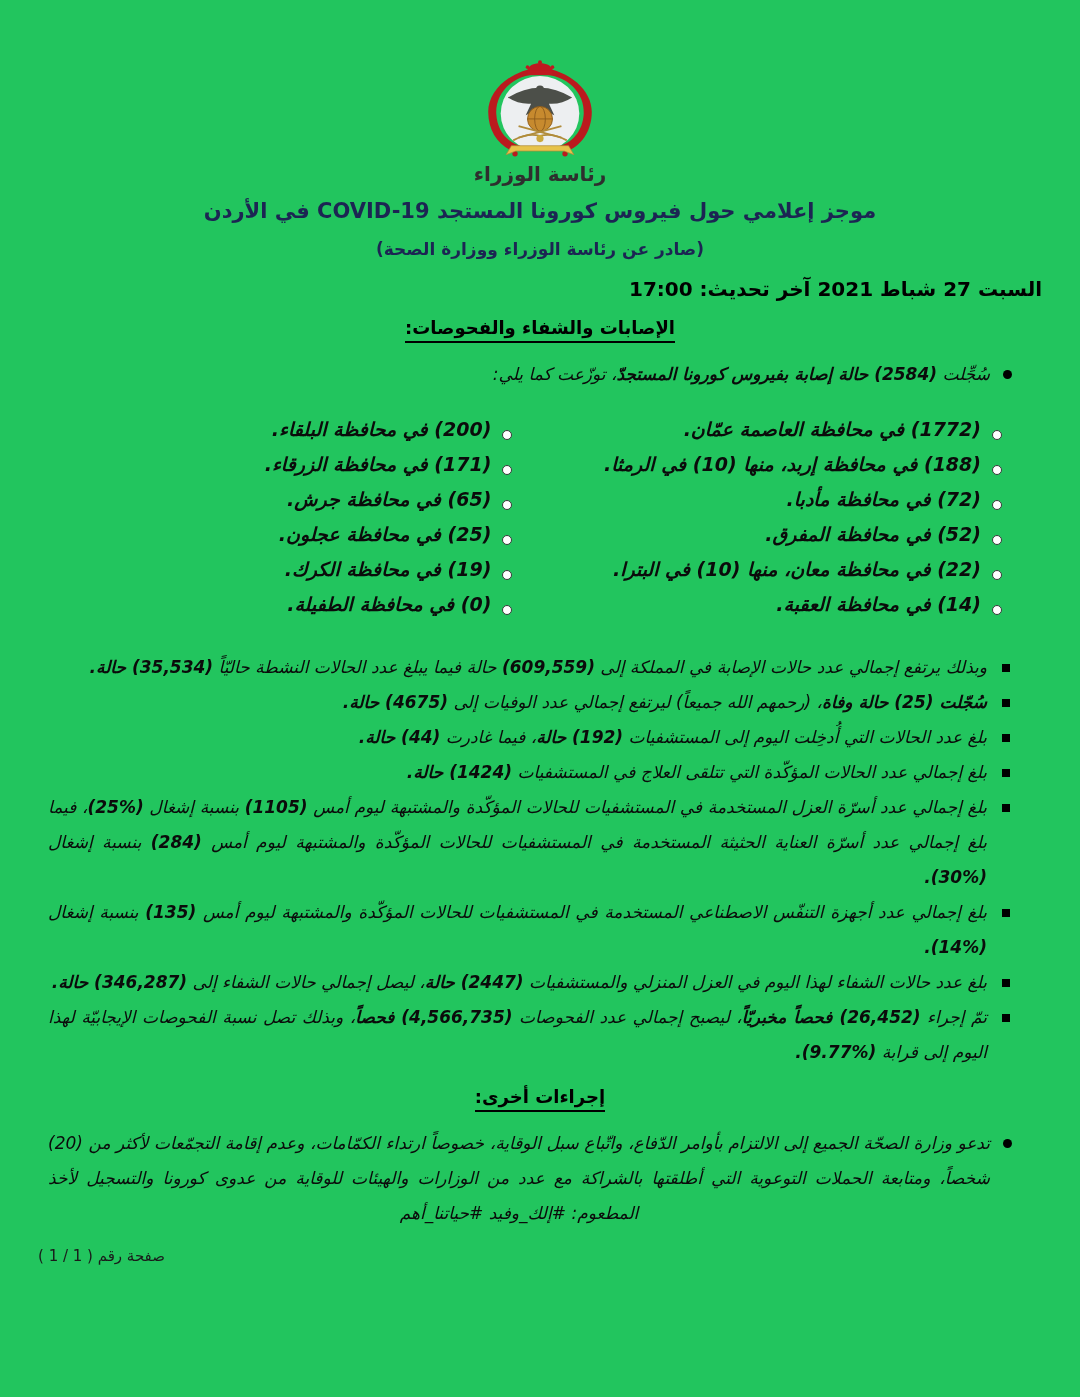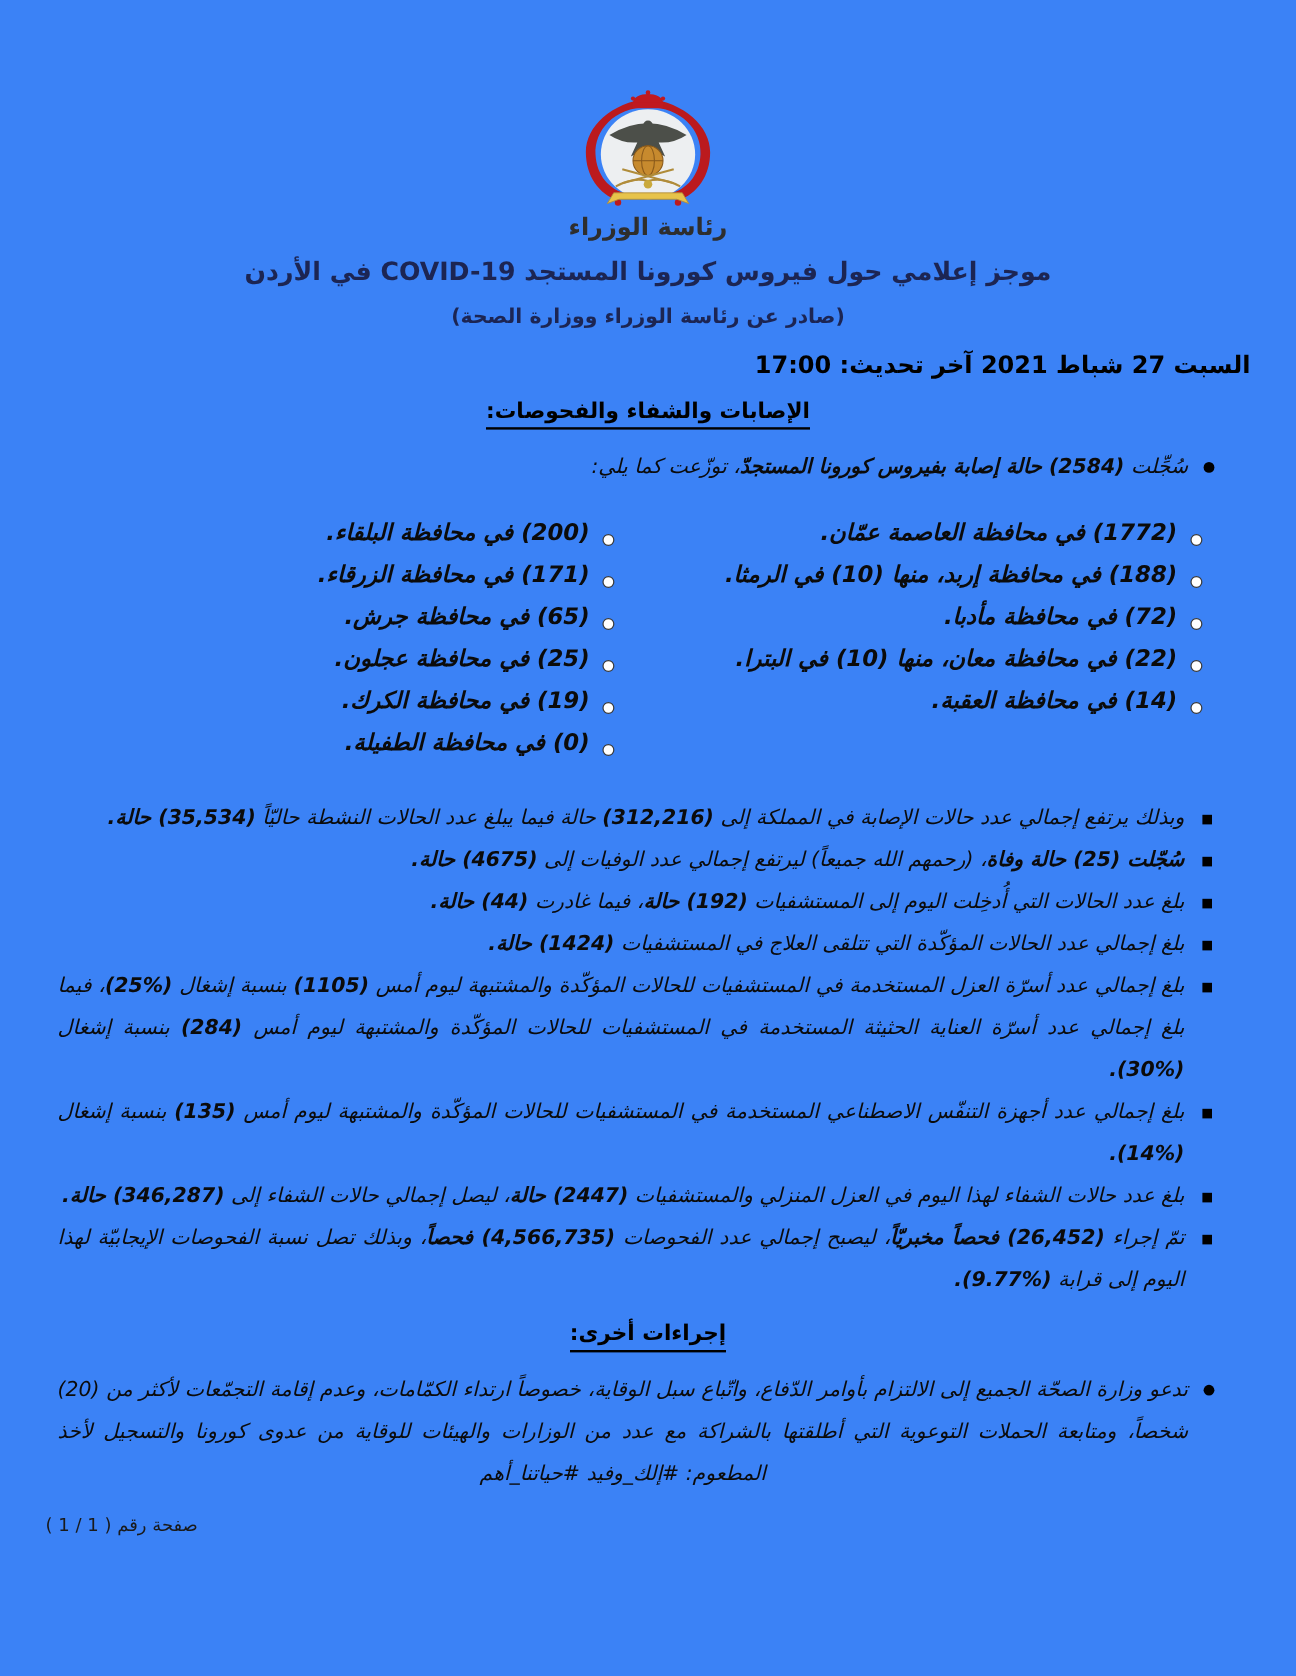--- a/index.html
+++ b/index.html
@@ -1,21 +1,21 @@
 <!DOCTYPE html>
 <html lang="ar" style="--title-navy: #1c2553; --emblem-red: #bb1a1e; --emblem-gold: #c78a2e; --emblem-yellow: #e7c34a;"><head>
 <meta charset="utf-8">
 <style>
   html,body { margin:0; padding:0; background:#ffffff; }
   .page {
     position:relative;
     width:1080px; height:1397px;
     box-sizing:border-box;
-    padding:75px 38px 30px 38px;
-    background:#3b82f6;
+    padding:60px 38px 30px 38px;
+    background:#22c55e;
     overflow:hidden;
     direction:rtl;
     font-family:"DejaVu Sans", sans-serif;
     color:#0b0b0b;
   }
   
   .doc-header { text-align:center; }
   .emblem { display:block; margin:0 auto; width:150px; height:100px; }
   .emblem-caption {
     margin-top:2px;
@@ -150,20 +150,24 @@
       <li class="gov-item">
           <span class="marker circle"></span>
           <span class="gov-text">(188) في محافظة إربد، منها (10) في الرمثا.</span>
         </li>
       <li class="gov-item">
           <span class="marker circle"></span>
           <span class="gov-text">(72) في محافظة مأدبا.</span>
         </li>
       <li class="gov-item">
           <span class="marker circle"></span>
+          <span class="gov-text">(52) في محافظة المفرق.</span>
+        </li>
+      <li class="gov-item">
+          <span class="marker circle"></span>
           <span class="gov-text">(22) في محافظة معان، منها (10) في البترا.</span>
         </li>
       <li class="gov-item">
           <span class="marker circle"></span>
           <span class="gov-text">(14) في محافظة العقبة.</span>
         </li>
     </ul>
     <ul class="gov-col left">
       <li class="gov-item">
           <span class="marker circle"></span>
@@ -188,21 +192,21 @@
       <li class="gov-item">
           <span class="marker circle"></span>
           <span class="gov-text">(0) في محافظة الطفيلة.</span>
         </li>
     </ul>
   </div>
 
   <ul class="stats-list">
     <li>
         <span class="marker square"></span>
-        <div class="para"><span>وبذلك يرتفع إجمالي عدد حالات الإصابة في المملكة إلى </span><span class="b">(312,216)</span><span> حالة فيما يبلغ عدد الحالات النشطة حاليّاً </span><span class="b">(35,534) حالة.</span></div>
+        <div class="para"><span>وبذلك يرتفع إجمالي عدد حالات الإصابة في المملكة إلى </span><span class="b">(609,559)</span><span> حالة فيما يبلغ عدد الحالات النشطة حاليّاً </span><span class="b">(35,534) حالة.</span></div>
       </li>
     <li>
         <span class="marker square"></span>
         <div class="para"><span class="b">سُجّلت (25) حالة وفاة</span><span>، (رحمهم الله جميعاً) ليرتفع إجمالي عدد الوفيات إلى </span><span class="b">(4675) حالة.</span></div>
       </li>
     <li>
         <span class="marker square"></span>
         <div class="para"><span>بلغ عدد الحالات التي أُدخِلت اليوم إلى المستشفيات </span><span class="b">(192) حالة</span><span>، فيما غادرت </span><span class="b">(44) حالة.</span></div>
       </li>
     <li>

